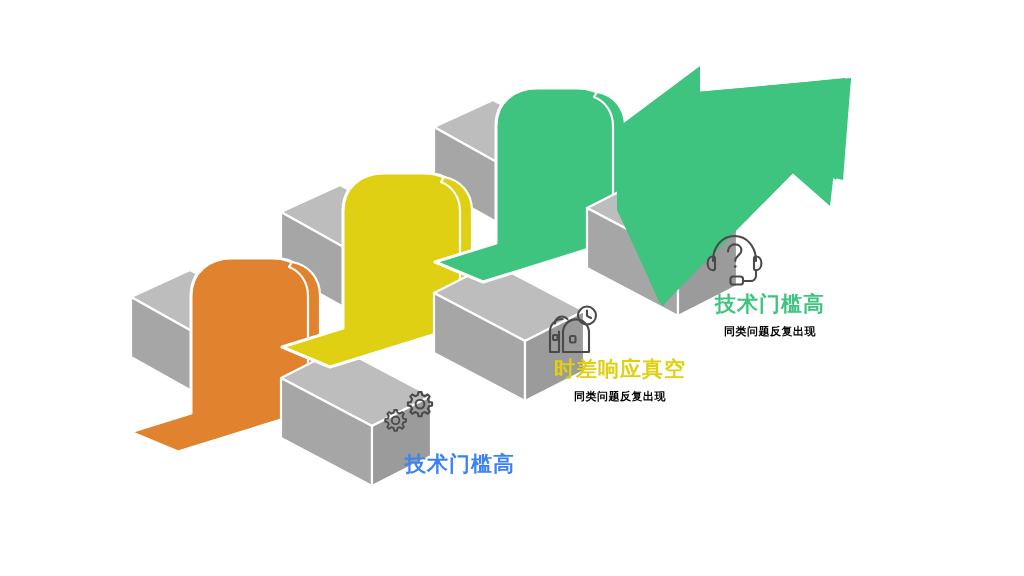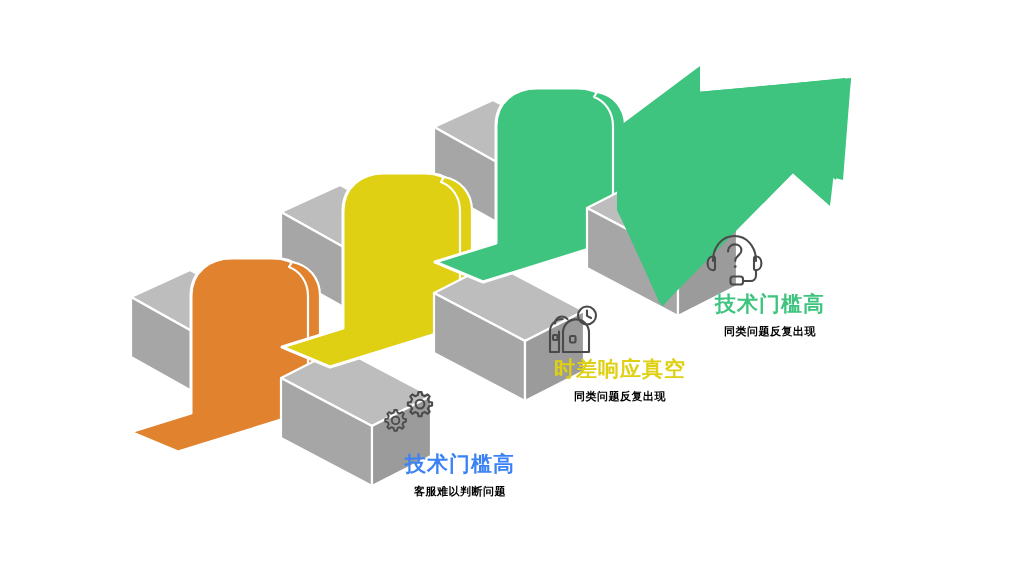--- a/index.html
+++ b/index.html
@@ -233,21 +233,20 @@
       <rect x="23.5" y="46.5" width="12.5" height="8" rx="2.6"></rect>
 
       <path d="M 21,21.5 C 21,17.3 24,14.4 27.8,14.4 C 31.6,14.4 34.4,17 34.4,20.5 C 34.4,25.3 28.2,25.6 28.2,31"></path>
       <circle cx="28.2" cy="36.6" r="1.4" fill="#4A4A4A" stroke="none"></circle>
     </g>
 
   </svg>
 
   <div class="label-group" id="lbl-1">
     <div class="label-title" style="color:#3b82f6;">技术门槛高</div>
-    <div class="label-sub">客服难以判断问题</div>
   </div>
 
   <div class="label-group" id="lbl-2">
     <div class="label-title" style="color:#DFD013;">时差响应真空</div>
     <div class="label-sub">同类问题反复出现</div>
   </div>
 
   <div class="label-group" id="lbl-3">
     <div class="label-title" style="color:#3FC47F;">技术门槛高</div>
     <div class="label-sub">同类问题反复出现</div>

